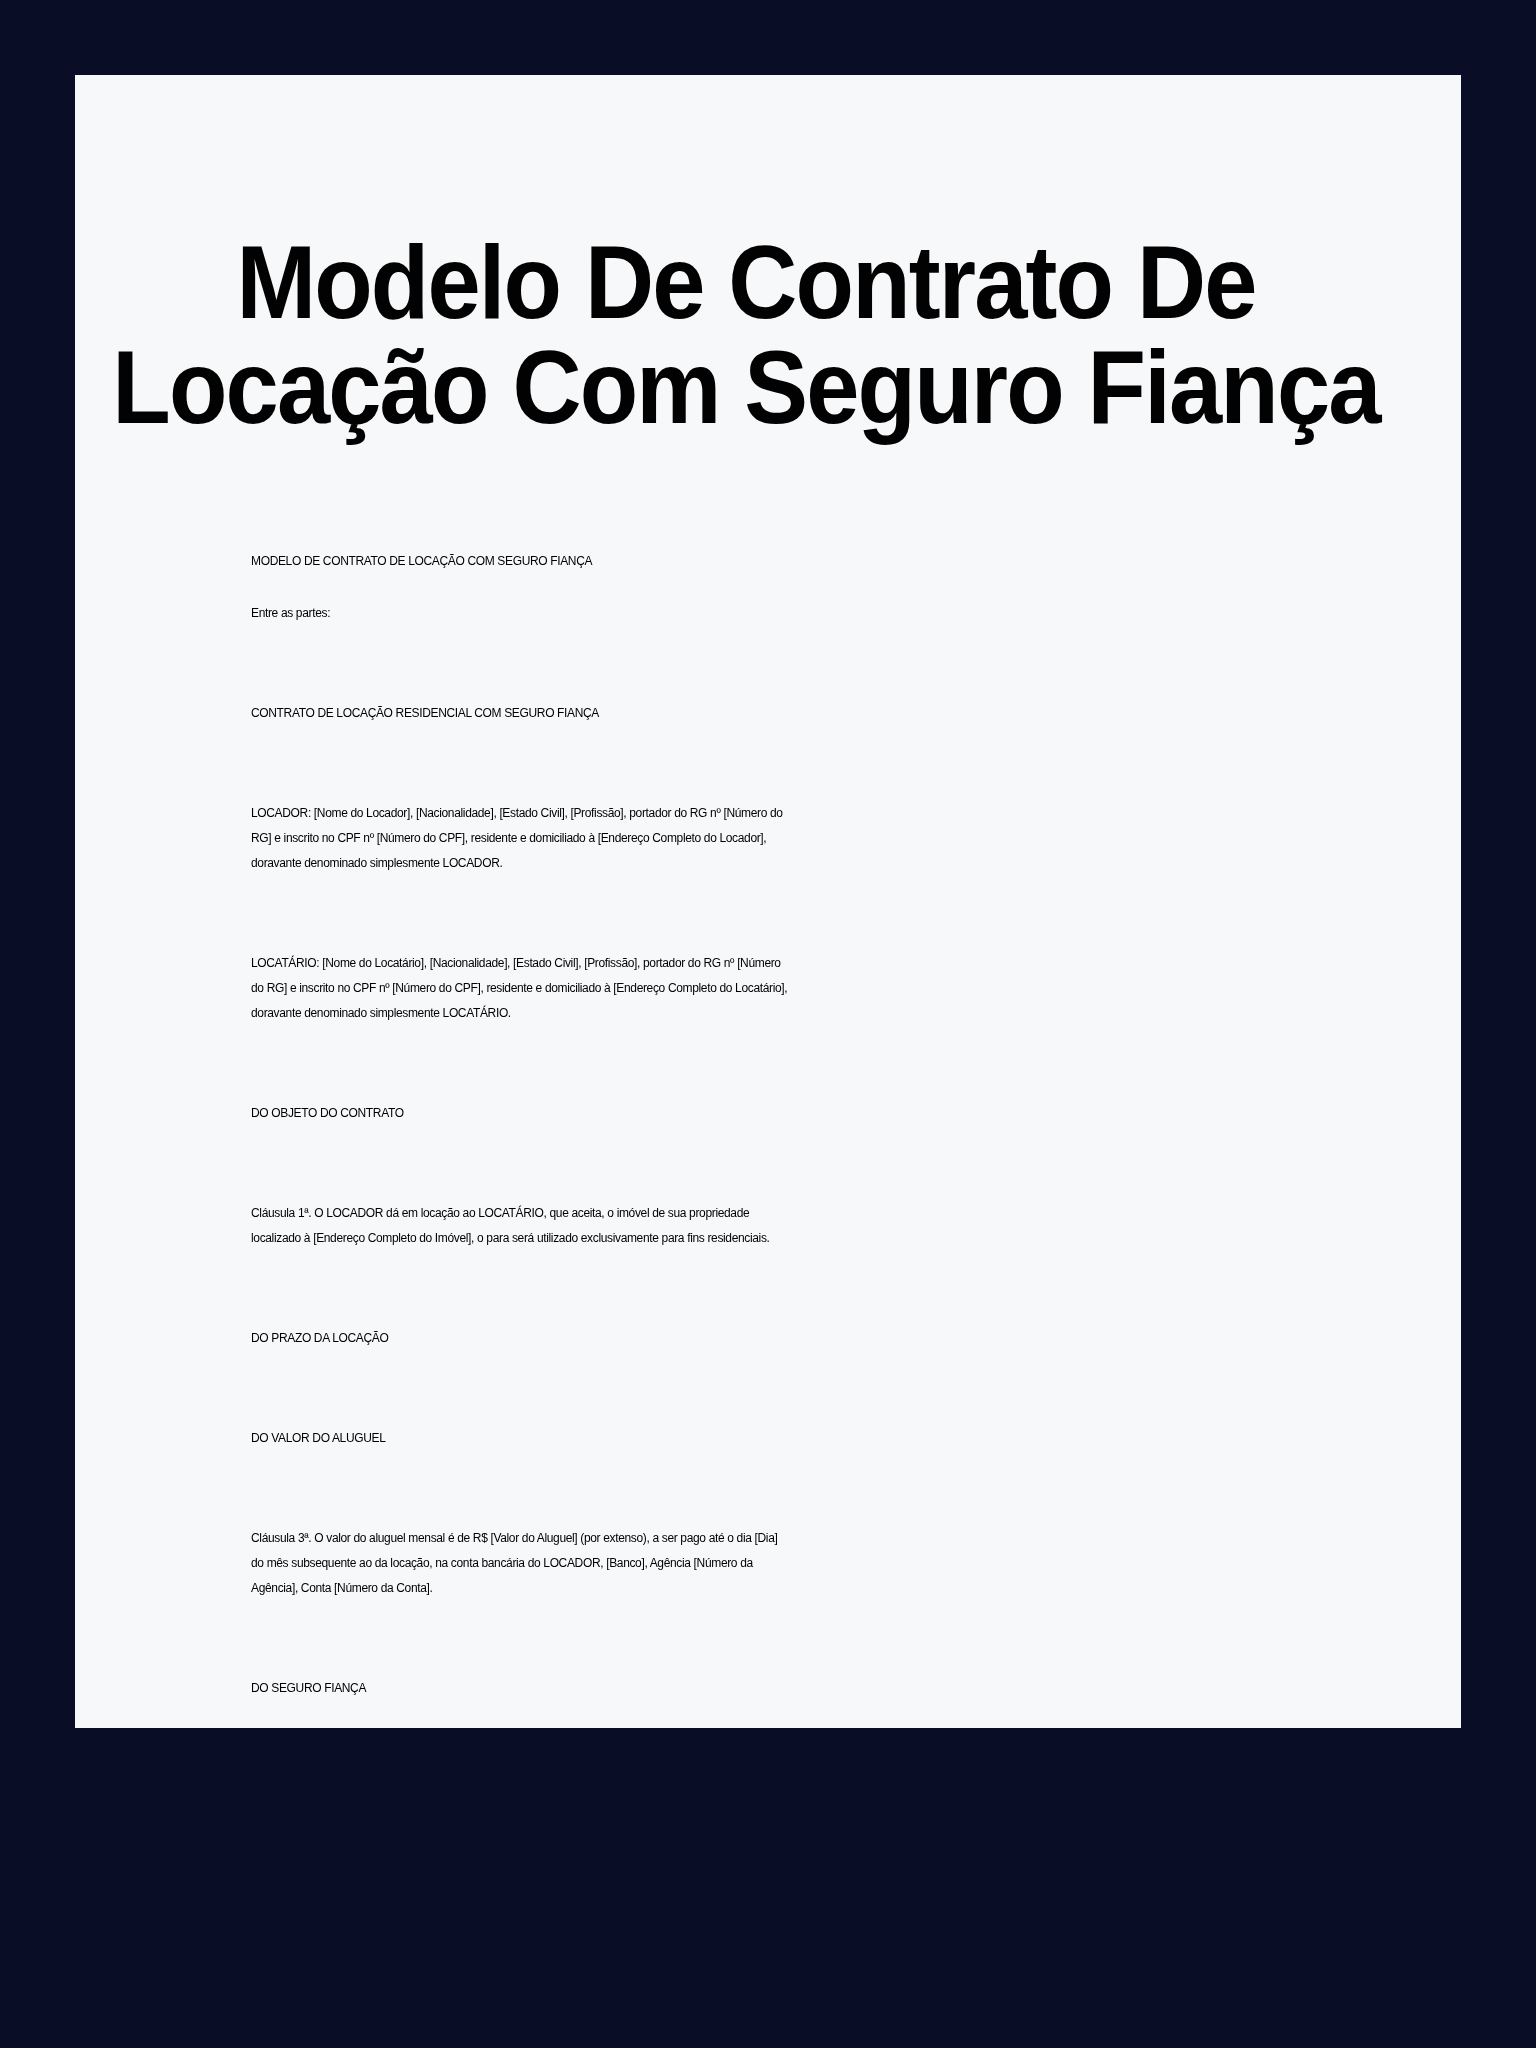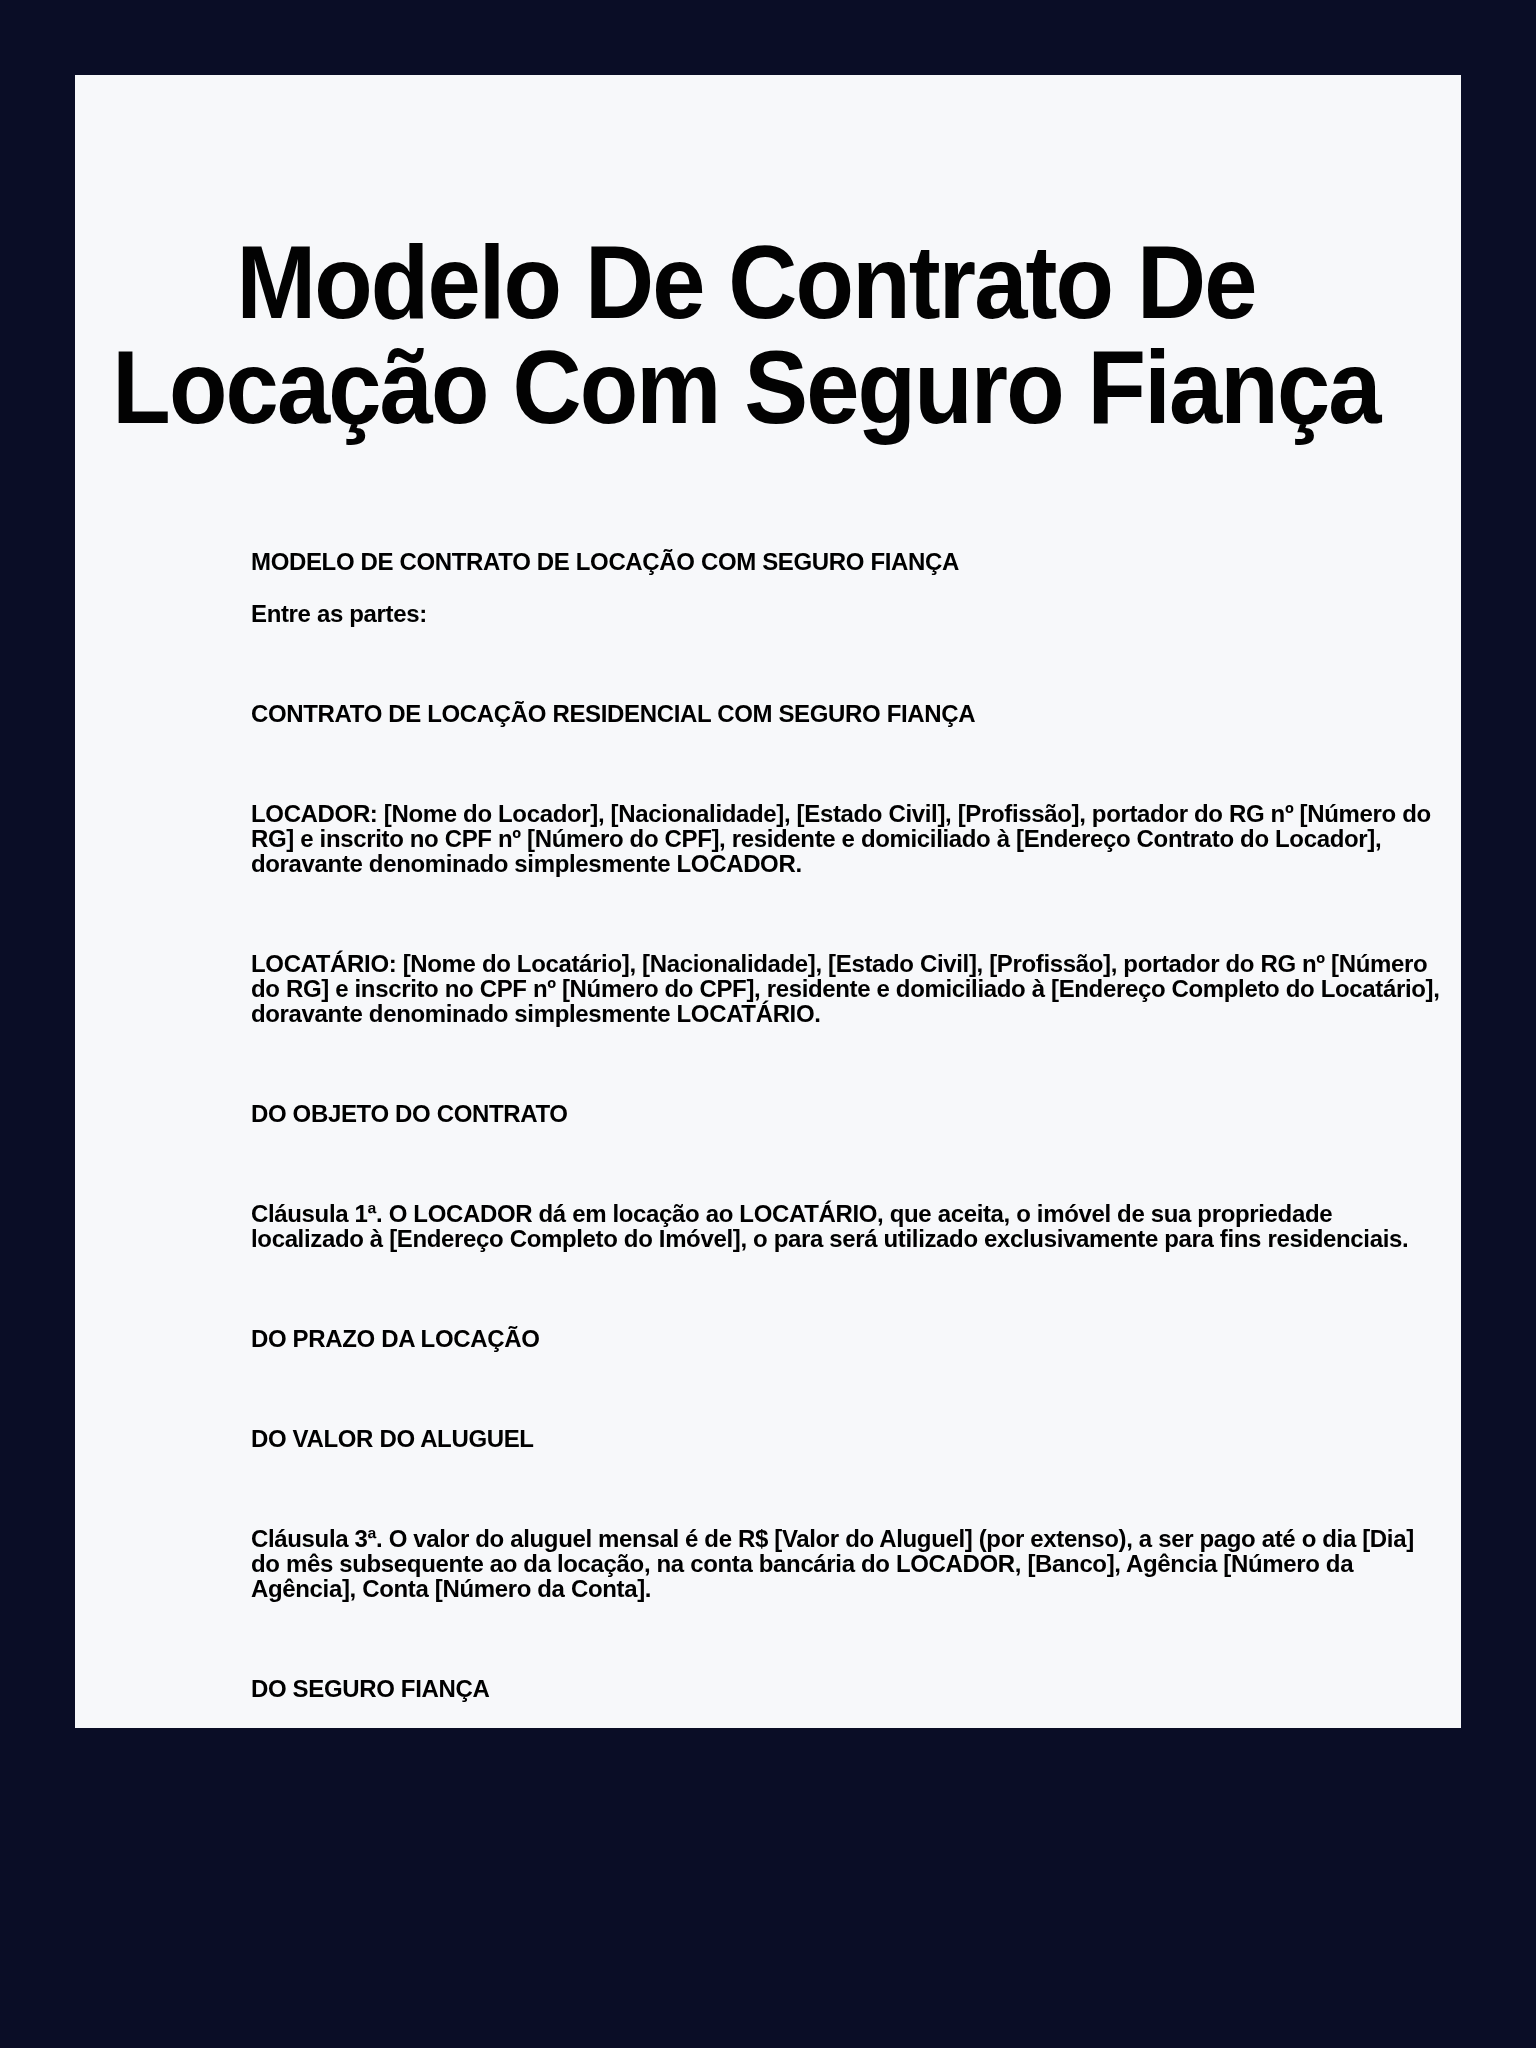--- a/index.html
+++ b/index.html
@@ -35,22 +35,22 @@
     white-space: nowrap;
     transform: translateX(-22px) scaleX(0.92);
     transform-origin: 50% 50%;
   }
   .doc-body {
     margin-top: 109px;
     padding: 0 176px;
   }
   .doc-body p {
     margin: 0 0 75px 0;
-    font-weight: 700;
-    font-size: 24px;
+    font-weight: 400;
+    font-size: 12px;
     line-height: 25px;
     letter-spacing: -0.35px;
     color: #000000;
     white-space: pre;
   }
   .doc-body p.tight {
     margin-bottom: 27px;
   }
   .copyright {
     margin-top: 66px;
@@ -70,21 +70,21 @@
     <h1 class="title">
         <div>Modelo De Contrato De</div>
         <div>Locação Com Seguro Fiança</div>
       </h1>
 
     <div class="doc-body">
       <p class="tight">MODELO DE CONTRATO DE LOCAÇÃO COM SEGURO FIANÇA</p>
       <p>Entre as partes:</p>
       <p>CONTRATO DE LOCAÇÃO RESIDENCIAL COM SEGURO FIANÇA</p>
       <p>LOCADOR: [Nome do Locador], [Nacionalidade], [Estado Civil], [Profissão], portador do RG nº [Número do
-RG] e inscrito no CPF nº [Número do CPF], residente e domiciliado à [Endereço Contrato do Locador],
+RG] e inscrito no CPF nº [Número do CPF], residente e domiciliado à [Endereço Completo do Locador],
 doravante denominado simplesmente LOCADOR.</p>
       <p>LOCATÁRIO: [Nome do Locatário], [Nacionalidade], [Estado Civil], [Profissão], portador do RG nº [Número
 do RG] e inscrito no CPF nº [Número do CPF], residente e domiciliado à [Endereço Completo do Locatário],
 doravante denominado simplesmente LOCATÁRIO.</p>
       <p>DO OBJETO DO CONTRATO</p>
       <p>Cláusula 1ª. O LOCADOR dá em locação ao LOCATÁRIO, que aceita, o imóvel de sua propriedade
 localizado à [Endereço Completo do Imóvel], o para será utilizado exclusivamente para fins residenciais.</p>
       <p>DO PRAZO DA LOCAÇÃO</p>
       <p>DO VALOR DO ALUGUEL</p>
       <p>Cláusula 3ª. O valor do aluguel mensal é de R$ [Valor do Aluguel] (por extenso), a ser pago até o dia [Dia]

